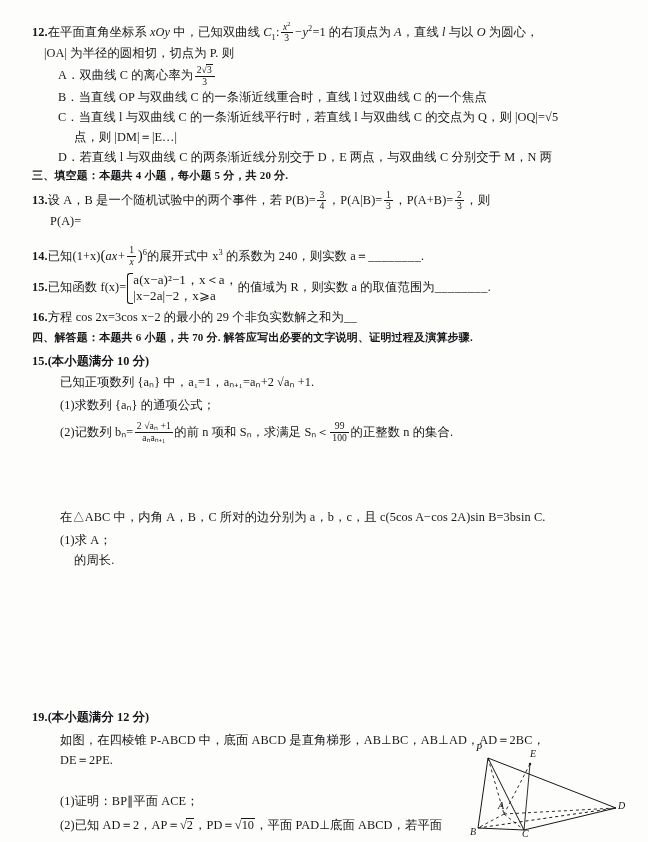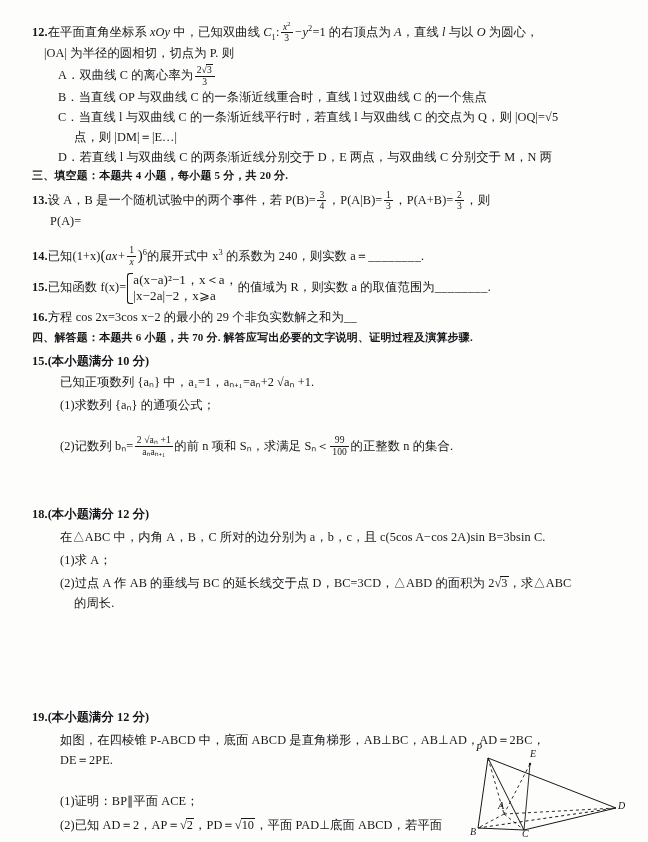--- a/index.html
+++ b/index.html
@@ -127,32 +127,28 @@
       <span class="q-num">16.</span><span>方程 cos 2x=3cos x−2 的最小的 29 个非负实数解之和为</span><span class="blank">__</span>
     </div>
   </div>
 
   <div class="block sec-head" style="left:32px; top:329px; width:600px;">四、解答题：本题共 6 小题，共 70 分. 解答应写出必要的文字说明、证明过程及演算步骤.</div>
 
   <div class="block" style="left:32px; top:352px; width:592px;">
     <div class="line"><span class="q-num">15.</span><span class="q-num">(本小题满分 10 分)</span></div>
     <div class="line" style="padding-left:28px; margin-top:1px;">已知正项数列 {aₙ} 中，a₁=1，aₙ₊₁=aₙ+2 √aₙ +1.</div>
     <div class="line" style="padding-left:28px; margin-top:3px;">(1)求数列 {aₙ} 的通项公式；</div>
-    <div class="line" style="padding-left:28px; margin-top:20px;font-family:Liberation Serif, serif;">
+    <div class="line" style="padding-left:28px; margin-top:6px;font-family:Liberation Serif, serif;">
       <span>(2)记数列 bₙ=</span><span class="frac"><span class="num">2 √aₙ +1</span><span class="den">aₙaₙ₊₁</span></span><span>的前 n 项和 Sₙ，求满足 Sₙ＜</span><span class="frac"><span class="num">99</span><span class="den">100</span></span><span>的正整数 n 的集合.</span>
     </div>
   </div>
 
   <div class="block" style="left:32px; top:505px; width:592px;">
-    <div class="line"><span class="q-num">18.</span><span class="q-num">(本小题满分 12 分)</span></div>
     <div class="line" style="padding-left:28px; margin-top:3px;">在△ABC 中，内角 A，B，C 所对的边分别为 a，b，c，且 c(5cos A−cos 2A)sin B=3bsin C.</div>
     <div class="line" style="padding-left:28px; margin-top:3px;">(1)求 A；</div>
-    <div class="line" style="padding-left:28px; margin-top:3px;">
-      <span>(2)过点 A 作 AB 的垂线与 BC 的延长线交于点 D，BC=3CD，△ABD 的面积为 2</span><span class="radical">√<span class="sqrt">3</span></span><span>，求△ABC</span>
-    </div>
     <div class="line" style="padding-left:42px;">的周长.</div>
   </div>
 
   <div class="block" style="left:32px; top:708px; width:420px;">
     <div class="line"><span class="q-num">19.</span><span class="q-num">(本小题满分 12 分)</span></div>
     <div class="line" style="padding-left:28px; margin-top:3px;">如图，在四棱锥 P‑ABCD 中，底面 ABCD 是直角梯形，AB⊥BC，AB⊥AD，AD＝2BC，</div>
     <div class="line" style="padding-left:28px;">DE＝2PE.</div>
     <div class="line" style="padding-left:28px; margin-top:21px;">(1)证明：BP∥平面 ACE；</div>
     <div class="line" style="padding-left:28px; margin-top:4px;">
       <span>(2)已知 AD＝2，AP＝</span><span class="radical">√<span class="sqrt">2</span></span><span>，PD＝</span><span class="radical">√<span class="sqrt">10</span></span><span>，平面 PAD⊥底面 ABCD，若平面</span>

